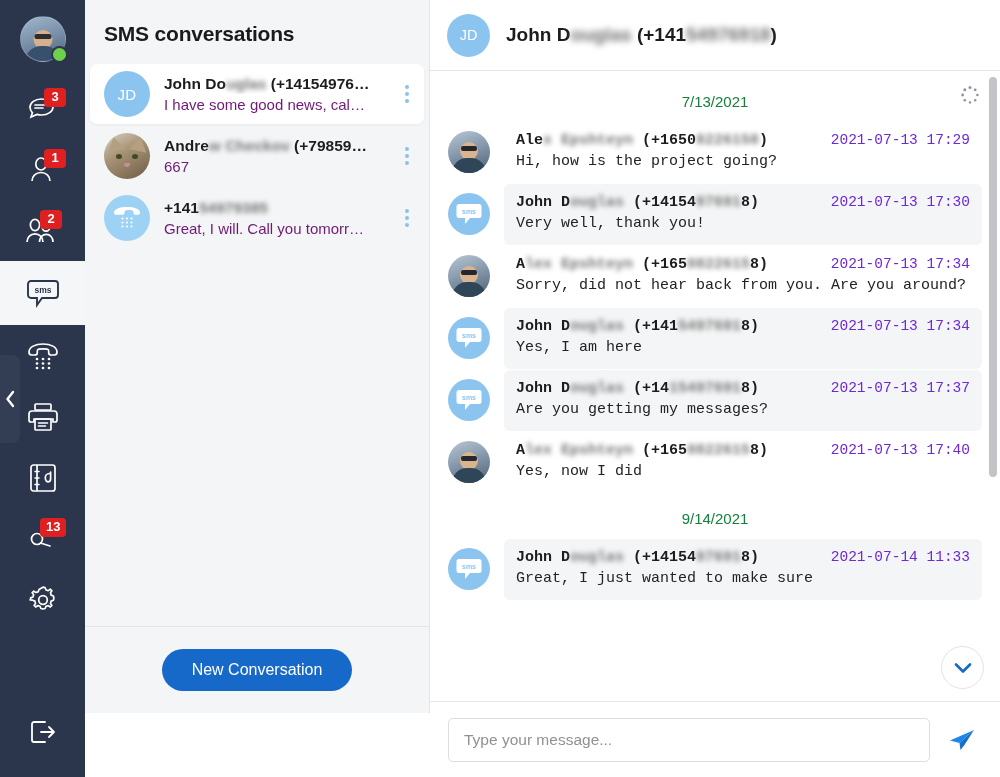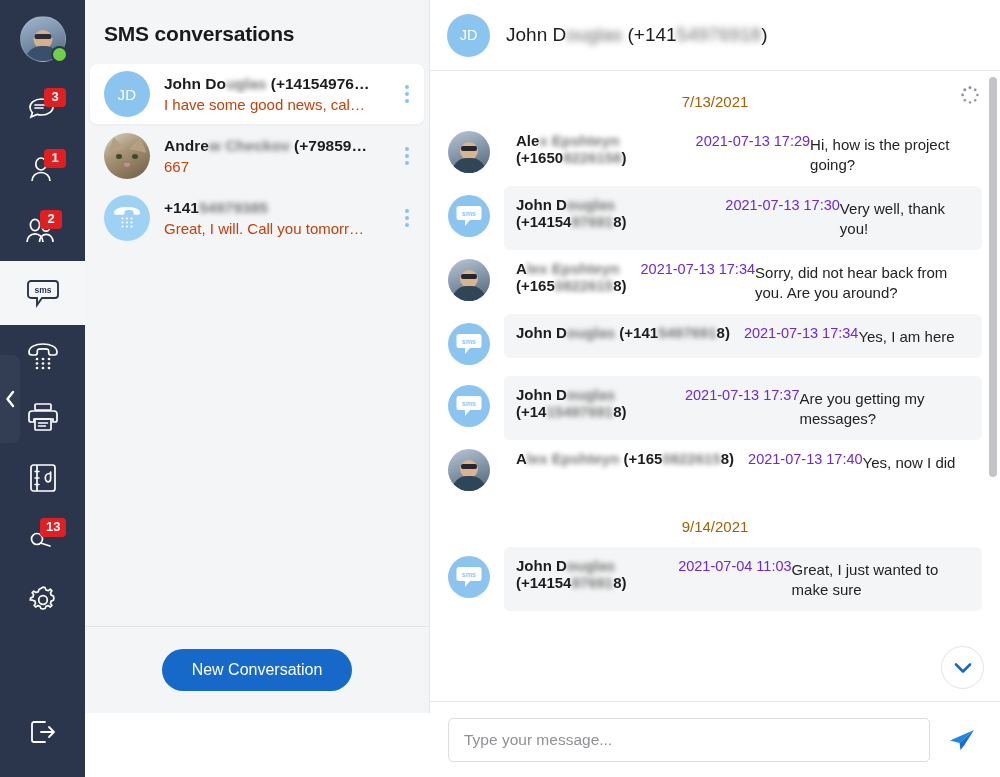--- a/index.html
+++ b/index.html
@@ -135,21 +135,21 @@
   .cat-eye{position:absolute;width:6px;height:5px;border-radius:50%;background:#3d4a22;top:21px;}
   .cat-eye.l{left:12px;} .cat-eye.r{right:12px;}
   .cat-nose{position:absolute;left:50%;top:30px;transform:translateX(-50%);width:6px;height:4px;border-radius:0 0 4px 4px;background:#c98d8d;}
   .conv-text { flex: 1 1 auto; min-width: 0; }
   .conv-name {
     font-size: 15.5px; font-weight: 700; color: #1d1d1d;
     white-space: nowrap; overflow: hidden; text-overflow: ellipsis;
     line-height: 21px;
   }
   .conv-preview {
-    font-size: 15px; color: #c2410c; line-height: 21px;
+    font-size: 15px; color: #701a75; line-height: 21px;
     white-space: nowrap; overflow: hidden; text-overflow: ellipsis;
   }
   .dots-menu {
     flex: 0 0 14px; width: 14px;
     display: flex; flex-direction: column; align-items: center; gap: 3px;
     cursor: pointer; padding-left: 4px;
   }
   .dots-menu i { display:block; width:4px; height:4px; border-radius:50%; background:#89c2ef; }
   .convlist-footer {
     height: 87px; border-top: 1px solid #e3e5e8;
@@ -174,34 +174,34 @@
     display: flex; align-items: center;
     padding-left: 17px;
     border-bottom: 1px solid #e6e7ea;
   }
   .chat-header .hdr-avatar {
     width: 43px; height: 43px; border-radius: 50%;
     background: #8cc4f0; color: #fff;
     display: flex; align-items: center; justify-content: center;
     font-size: 14.5px; margin-right: 16px; flex: 0 0 43px;
   }
-  .chat-header .hdr-title { font-size: 19px; color: #1d1d1d; }
+  .chat-header .hdr-title { font-size: 19px; color: #1d1d1d; font-weight: bold; }
   .blur { filter: blur(3.2px); color: #6e6e6e; }
   .blur-s { filter: blur(2.6px); color: #777; }
 
   .messages {
     flex: 1 1 auto; overflow: hidden; position: relative;
     padding-top: 6px;
   }
   .spinner {
     position: absolute; right: 20px; top: 14px;
     width: 20px; height: 20px;
   }
   .date-sep {
-    text-align: center; color: #a16207; font-size: 15px;
+    text-align: center; color: #15803d; font-size: 15px;
     padding: 16px 0 12px;
   }
   .msg-row {
     display: flex; align-items: flex-start;
     padding: 0 18px 0 18px;
     min-height: 62px;
   }
   .msg-avatar {
     width: 42px; height: 42px; border-radius: 50%;
     flex: 0 0 42px; margin: 9px 14px 9px 0;
@@ -218,21 +218,21 @@
   }
   .msg-avatar.photo::after {
     content:""; position:absolute; left:50%; top:64%;
     width:34px;height:24px;border-radius:15px 15px 0 0;background:#2f4558;transform:translateX(-50%);
   }
   .ph-glasses{position:absolute;left:50%;top:35%;transform:translateX(-50%);width:16px;height:5px;background:#26262e;border-radius:2px;z-index:3;}
   .msg-body {
     flex: 1 1 auto; min-width: 0;
     padding: 10px 12px 11px 12px;
     border-radius: 6px;
-    display: flex; flex-direction: row;
+    display: flex; flex-direction: column; font-family: Liberation Mono, monospace;
   }
   .msg-row.alt .msg-body { background: #f4f5f6; }
   .msg-top { display: flex; align-items: baseline; }
   .msg-sender { font-size: 15px; font-weight: 700; color: #1d1d1d; flex: 1 1 auto; }
   .msg-time { font-size: 14.5px; color: #6d28d9; white-space: nowrap; padding-left: 14px; }
   .msg-text { font-size: 15px; color: #232323; padding-top: 3px; line-height: 20px; }
 
   .scroll-down {
     position: absolute; right: 16px; bottom: 12px;
     width: 43px; height: 43px; border-radius: 50%;
@@ -584,21 +584,21 @@
       <div class="msg-row alt">
         <div class="msg-avatar sms">
           <svg width="30" height="26" viewBox="0 0 30 26">
             <path d="M5 3h20a2.5 2.5 0 0 1 2.5 2.5v9A2.5 2.5 0 0 1 25 17h-9l-5 6v-6H5a2.5 2.5 0 0 1-2.5-2.5v-9A2.5 2.5 0 0 1 5 3z" fill="#fff"></path>
             <text x="15" y="12.6" font-size="7" font-weight="700" fill="#8cc4f0" text-anchor="middle" font-family="Liberation Sans, sans-serif">sms</text>
           </svg>
         </div>
         <div class="msg-body">
           <div class="msg-top">
             <div class="msg-sender"><span>John D</span><span class="blur-s">ouglas</span><span> (+14154</span><span class="blur-s">97691</span><span>8)</span></div>
-            <div class="msg-time">2021-07-04 11:03</div>
+            <div class="msg-time">2021-07-14 11:33</div>
           </div>
           <div class="msg-text">Great, I just wanted to make sure</div>
         </div>
       </div>
 
       <div class="chat-scrollbar"></div>
 
       <div class="scroll-down">
         <svg width="20" height="14" viewBox="0 0 20 14">
           <path d="M3 3.5 10 10.5 17 3.5" fill="none" stroke="#1769c9" stroke-width="2.6" stroke-linecap="round" stroke-linejoin="round"></path>

